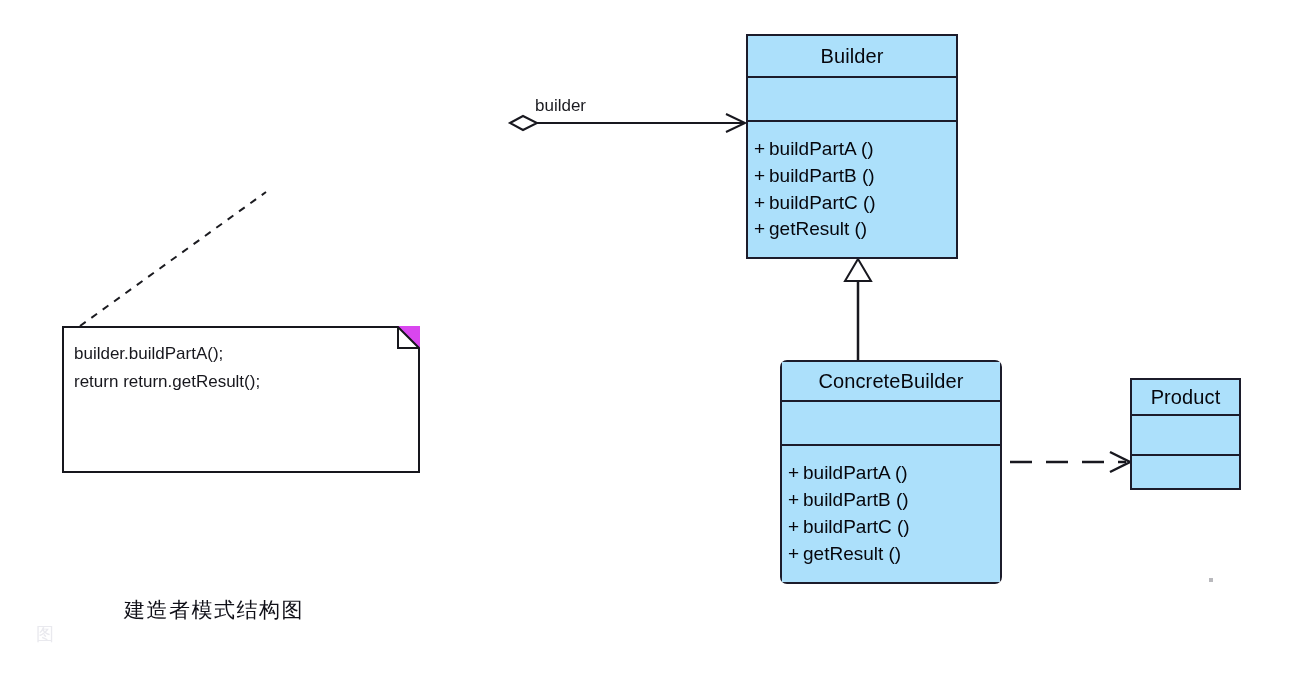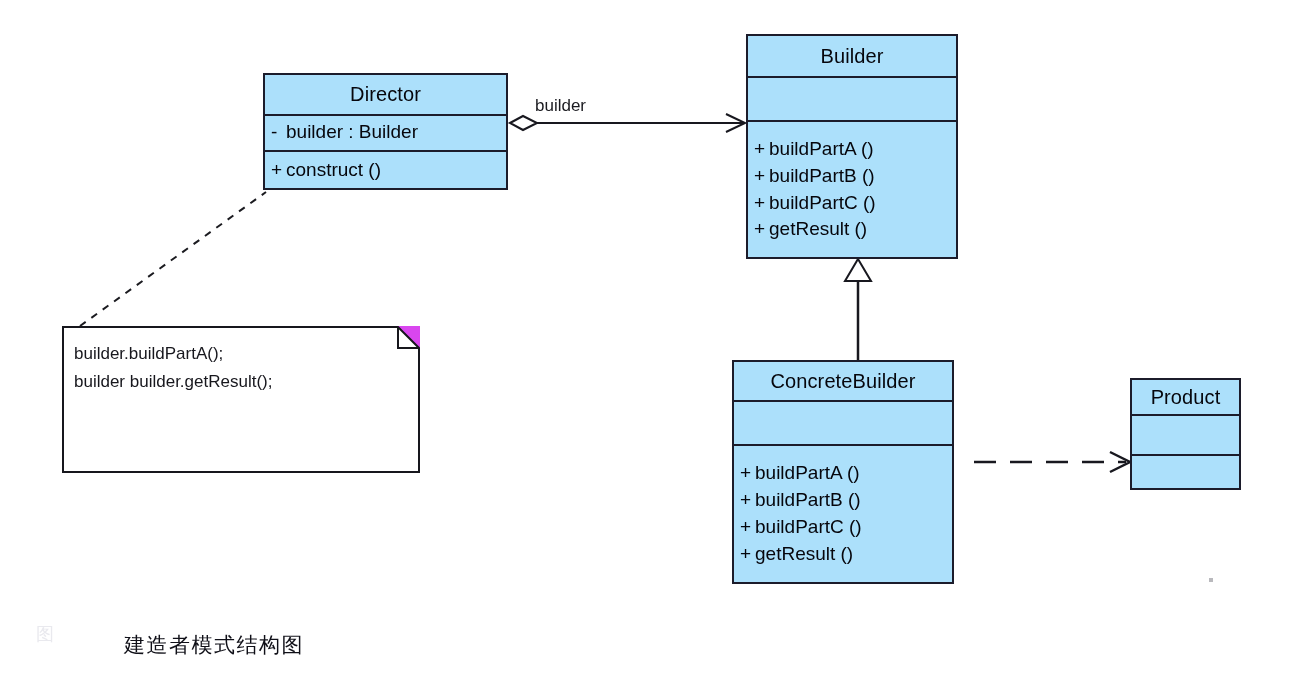--- a/index.html
+++ b/index.html
@@ -153,54 +153,41 @@
       <polyline points="1110,452 1130,462 1110,472" fill="none" stroke="#18181f" stroke-width="2.5"></polyline>
     </g>
 
     <g>
       <line x1="80" y1="326" x2="266" y2="192" stroke="#1b1b20" stroke-width="2" stroke-dasharray="7,7"></line>
     </g>
   </svg>
 
   <div class="edge-label" style="left:535px; top:96px;">builder</div>
 
-  <div class="uml-class" style="left:263px; top:73px; width:245px; height:117px;">
-    <div class="compartment cls-name" style="height:40px;">Director</div>
-    <div class="compartment cls-attrs" style="height:38px;">
-      <div class="member">
-        <span class="vis">-</span><span>builder  : Builder</span>
-      </div>
-    </div>
-    <div class="compartment cls-ops" style="height:39px;">
-      <div class="member">
-        <span class="vis">+</span><span>construct ()</span>
-      </div>
-    </div>
-  </div>
 
   <div class="uml-class" style="left:746px; top:34px; width:212px; height:225px;">
     <div class="compartment cls-name" style="height:40px;">Builder</div>
     <div class="compartment cls-attrs" style="height:44px;"></div>
     <div class="compartment cls-ops" style="height:137px;">
       <div class="member">
         <span class="vis">+</span><span>buildPartA ()</span>
       </div>
       <div class="member">
         <span class="vis">+</span><span>buildPartB ()</span>
       </div>
       <div class="member">
         <span class="vis">+</span><span>buildPartC ()</span>
       </div>
       <div class="member">
         <span class="vis">+</span><span>getResult ()</span>
       </div>
     </div>
   </div>
 
-  <div class="uml-class" style="left:732px; top:360px; width:222px; height:224px;">
+  <div class="uml-class" style="left:780px; top:360px; width:222px; height:224px;border-radius:7px;">
     <div class="compartment cls-name" style="height:38px;">ConcreteBuilder</div>
     <div class="compartment cls-attrs" style="height:44px;"></div>
     <div class="compartment cls-ops" style="height:138px;">
       <div class="member">
         <span class="vis">+</span><span>buildPartA ()</span>
       </div>
       <div class="member">
         <span class="vis">+</span><span>buildPartB ()</span>
       </div>
       <div class="member">
@@ -218,22 +205,22 @@
     <div class="compartment cls-ops" style="height:34px;"></div>
   </div>
 
   <div class="uml-note" style="left:62px; top:326px; width:358px; height:147px;">
     <svg class="note-shape" viewBox="0 0 358 147" preserveAspectRatio="none" xmlns="http://www.w3.org/2000/svg">
       <path d="M1,1 L336,1 L357,22 L357,146 L1,146 Z" fill="#ffffff" stroke="#17171d" stroke-width="2"></path>
       <path d="M336,1 L336,22 L357,22" fill="none" stroke="#17171d" stroke-width="2"></path>
     </svg>
     <div class="note-text">
       <div class="note-line">builder.buildPartA();</div>
-      <div class="note-line">builder builder.getResult();</div>
+      <div class="note-line">return return.getResult();</div>
     </div>
   </div>
 
   <div class="caption-prefix" style="left:36px; top:622px;">图</div>
-  <div class="caption" style="left:124px; top:631px;">建造者模式结构图</div>
+  <div class="caption" style="left:124px; top:596px;">建造者模式结构图</div>
 
   <div class="speck" style="left:1209px; top:578px; width:4px; height:4px;"></div>
 
 </div>
 
 </body></html>

